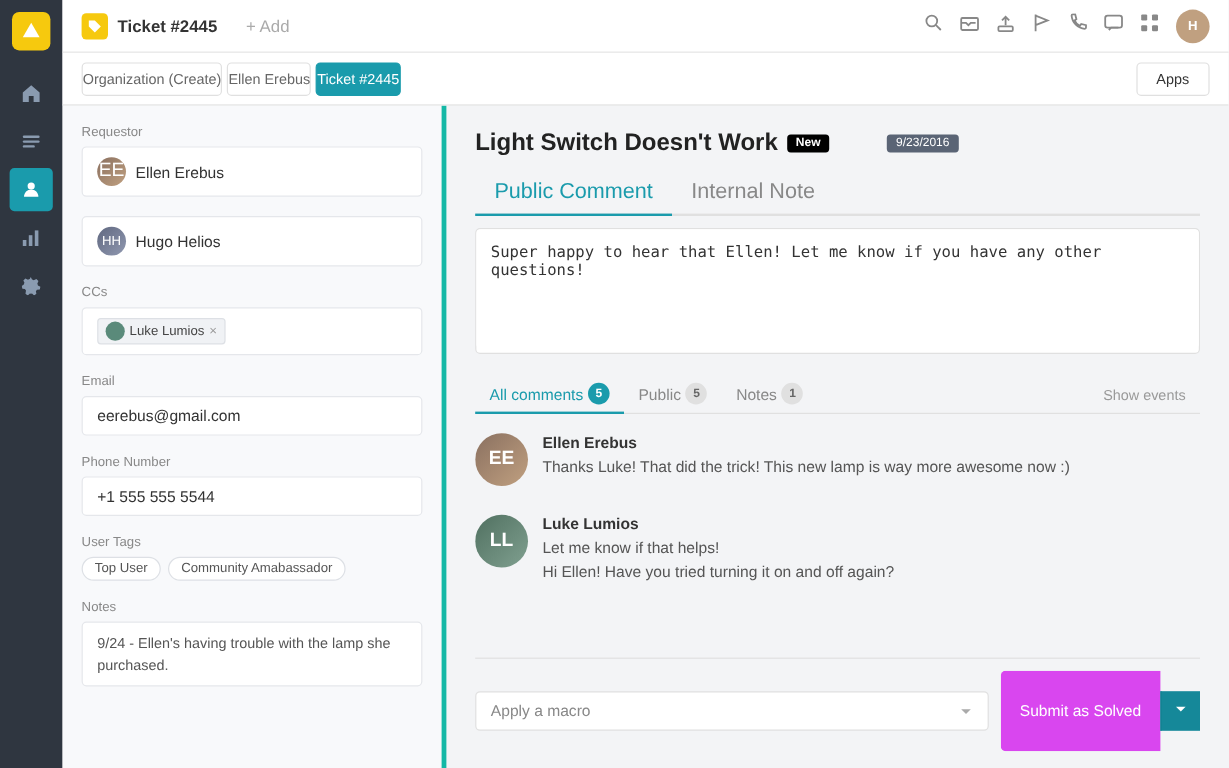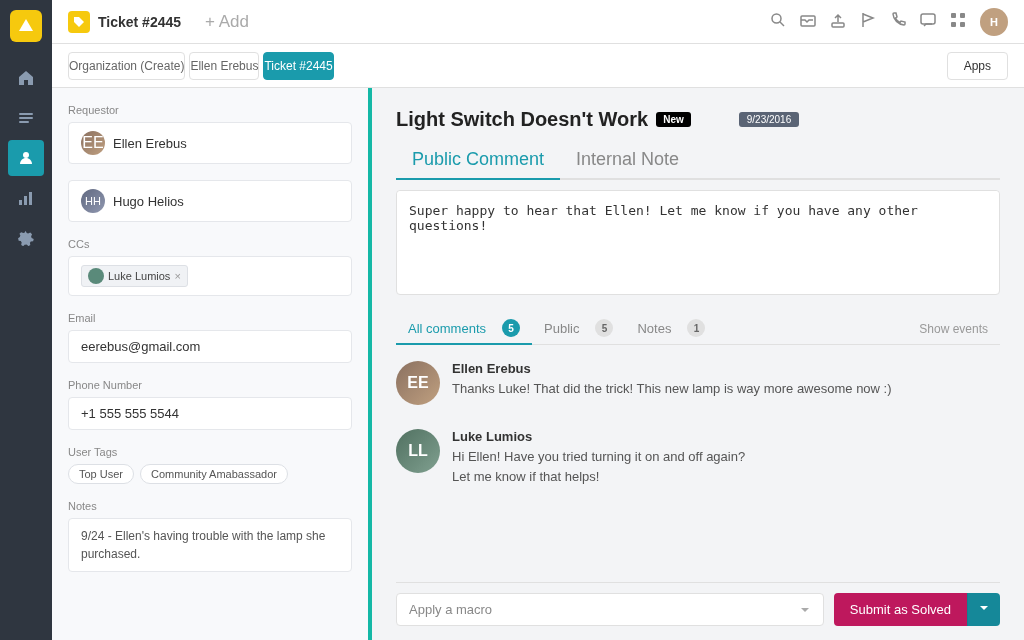--- a/index.html
+++ b/index.html
@@ -64,21 +64,21 @@
       display: flex; align-items: center; justify-content: center;
       font-size: 11px; font-weight: bold; color: #fff;
     }
     .ticket-title-text {
       font-size: 14px;
       font-weight: 600;
       color: #333;
     }
     .add-btn {
       color: #aaa;
-      font-size: 17px;
+      font-size: 14px;
       cursor: pointer;
       margin-left: 16px;
     }
     .top-bar-icons {
       display: flex;
       align-items: center;
       gap: 14px;
       color: #888;
       font-size: 16px;
     }
@@ -316,21 +316,21 @@
       padding: 8px 0 0;
       gap: 0;
     }
     .filter-tab {
       padding: 6px 12px;
       font-size: 13px;
       cursor: pointer;
       color: #888;
       border-bottom: 2px solid transparent;
       margin-bottom: -1px;
-      display: flex; align-items: center; gap: 16px;
+      display: flex; align-items: center; gap: 4px;
     }
     .filter-tab.active { color: #1a9bac; border-bottom-color: #1a9bac; }
     .filter-count {
       display: inline-flex; align-items: center; justify-content: center;
       width: 18px; height: 18px;
       border-radius: 50%;
       font-size: 10px;
       font-weight: bold;
     }
     .filter-count.cyan { background: #1a9bac; color: #fff; }
@@ -393,23 +393,23 @@
       cursor: pointer;
     }
     .submit-btn {
       display: flex;
       align-items: center;
       border-radius: 4px;
       overflow: hidden;
       flex-shrink: 0;
     }
     .submit-main {
-      background: #be185d;
+      background: #d946ef;
       color: #fff;
-      padding: 9px 16px;
+      padding: 26px 16px;
       font-size: 13px;
       font-weight: 500;
       cursor: pointer;
       border: none;
       white-space: nowrap;
     }
     .submit-arrow {
       background: #158899;
       color: #fff;
       padding: 9px 10px;
@@ -624,22 +624,22 @@
           <div class="comment-body">
             <div class="comment-author">Ellen Erebus</div>
             <div class="comment-text">Thanks Luke! That did the trick! This new lamp is way more awesome now :)</div>
           </div>
         </div>
 
         <div class="comment-item">
           <div class="comment-avatar avatar-luke">LL</div>
           <div class="comment-body">
             <div class="comment-author">Luke Lumios</div>
+            <div class="comment-text">Let me know if that helps!</div>
             <div class="comment-text">Hi Ellen! Have you tried turning it on and off again?</div>
-            <div class="comment-text">Let me know if that helps!</div>
           </div>
         </div>
 
       </div>
 
       <div class="bottom-bar">
         <div class="macro-select">
           <span>Apply a macro</span>
           <svg width="12" height="12" viewBox="0 0 12 12" fill="#aaa">
               <path d="M2 4l4 4 4-4z"></path>

